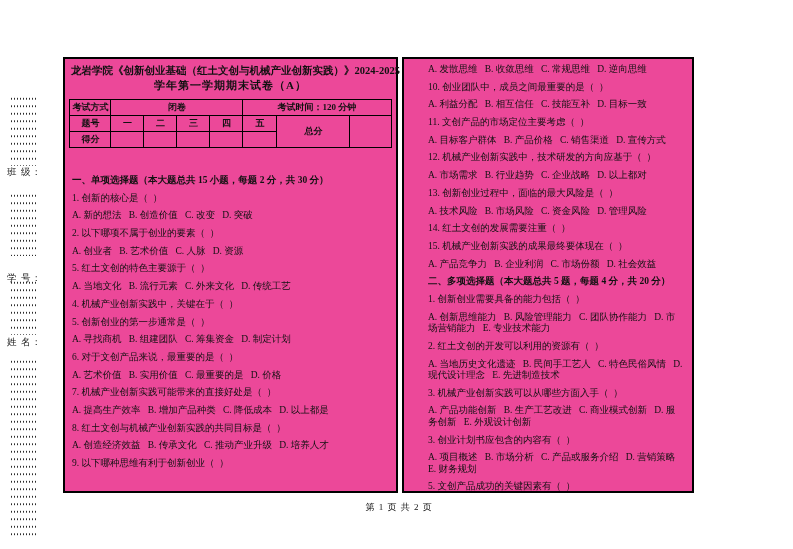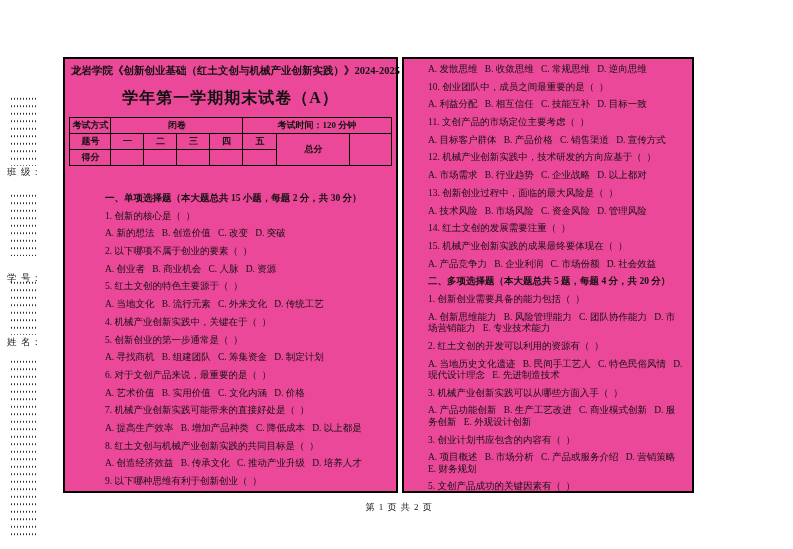--- a/index.html
+++ b/index.html
@@ -16,32 +16,32 @@
   .seal-label{
     position:absolute;left:7px;width:40px;font-size:9.5px;line-height:12px;
     letter-spacing:1px;white-space:nowrap;color:#1a1a1a;
   }
   
   .pagebox{position:absolute;top:57px;height:436px;border:2px solid #000;background:#ec4899;box-sizing:border-box;}
   #box-left{left:63px;width:335px;}
   #box-right{left:402px;width:292px;}
   
   .title{margin:4px 6px 0 6px;text-align:center;font-weight:bold;font-size:10.5px;line-height:15px;white-space:nowrap;}
-  .title2{margin:12px 6px;text-align:center;font-weight:bold;font-size:16px;line-height:15px;letter-spacing:1px;}
+  .title2{margin:0 6px;text-align:center;font-weight:bold;font-size:11px;line-height:15px;letter-spacing:1px;}
   
   table.info{border-collapse:collapse;margin:6px auto 12px auto;width:321px;table-layout:fixed;}
   table.info td{
     border:1px solid #000;font-size:9px;font-weight:bold;text-align:center;
     padding:0;height:15px;line-height:15px;overflow:hidden;white-space:nowrap;
   }
   td.lefttxt{text-align:left;padding-left:5px;}
   
   .qarea{font-size:9.5px;}
   .qarea p{margin:0 0 6.2px 0;line-height:11.5px;white-space:pre-wrap;}
-  #box-left .qarea{margin-top:27px;padding:0 5px 0 7px;margin-left:33px;}
+  #box-left .qarea{margin-top:27px;padding:0 5px 0 7px;}
   #box-right .qarea{margin-top:5px;padding:0 8px 0 24px;}
   .sec-title{font-weight:bold;}
   
   #footer{
     position:absolute;left:63px;width:672px;top:501px;text-align:center;
     font-size:9px;letter-spacing:1px;color:#111;
   }
 </style>
 </head>
 <body>
@@ -96,28 +96,28 @@
         <td></td>
       </tr>
     </tbody>
       </table>
 
     <div class="qarea">
       <p class="sec-title">一、单项选择题（本大题总共 15 小题，每题 2 分，共 30 分）</p>
       <p>1. 创新的核心是（  ）</p>
       <p>A. 新的想法   B. 创造价值   C. 改变   D. 突破</p>
       <p>2. 以下哪项不属于创业的要素（  ）</p>
-      <p>A. 创业者   B. 商业机会   C. 人脉   D. 资源</p>
+      <p>A. 创业者   B. 艺术价值   C. 人脉   D. 资源</p>
       <p>5. 红土文创的特色主要源于（  ）</p>
       <p>A. 当地文化   B. 流行元素   C. 外来文化   D. 传统工艺</p>
       <p>4. 机械产业创新实践中，关键在于（  ）</p>
       <p>5. 创新创业的第一步通常是（  ）</p>
       <p>A. 寻找商机   B. 组建团队   C. 筹集资金   D. 制定计划</p>
       <p>6. 对于文创产品来说，最重要的是（  ）</p>
-      <p>A. 艺术价值   B. 实用价值   C. 文化内涵   D. 价格</p>
+      <p>A. 艺术价值   B. 实用价值   C. 最重要的是   D. 价格</p>
       <p>7. 机械产业创新实践可能带来的直接好处是（  ）</p>
       <p>A. 提高生产效率   B. 增加产品种类   C. 降低成本   D. 以上都是</p>
       <p>8. 红土文创与机械产业创新实践的共同目标是（  ）</p>
       <p>A. 创造经济效益   B. 传承文化   C. 推动产业升级   D. 培养人才</p>
       <p>9. 以下哪种思维有利于创新创业（  ）</p>
     </div>
   </div>
 
   <div class="pagebox" id="box-right">
     <div class="qarea">

